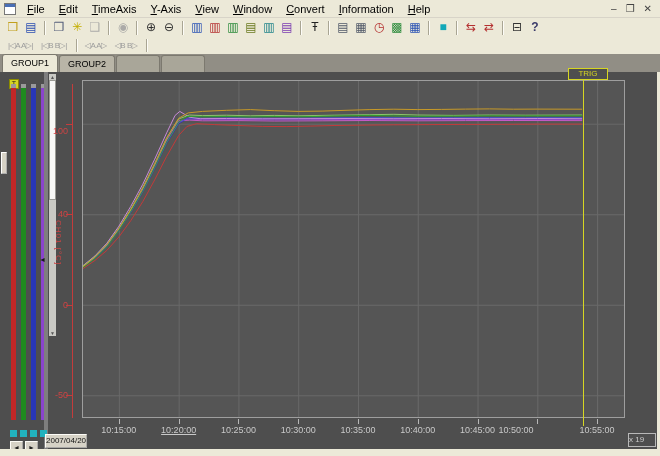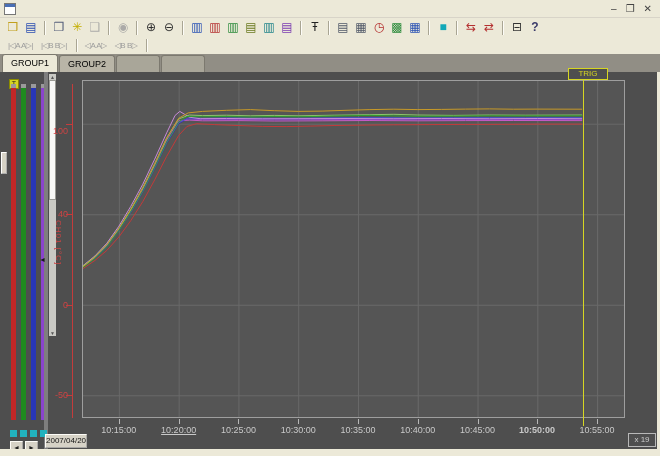--- a/index.html
+++ b/index.html
@@ -76,27 +76,38 @@
                 border:1px solid #d6d622; color:#d6d622; background:#4e4e4e;
                 font-size:8px; text-align:center; line-height:10px; }
   
   .x-tick { position:absolute; width:1px; height:5px; top:347px; background:#b8b8b8; }
   .x-lab { position:absolute; top:353px; width:50px; text-align:center; color:#c9c9c9; font-size:9px; }
   .x-title { position:absolute; left:268px; top:365px; width:160px; text-align:center; color:#c9c9c9; font-size:9px; }
   .date-box { position:absolute; left:45px; top:362px; width:42px; height:14px; z-index:6;
               background:#d6d2c6; border:1px outset #fdfcf7; color:#111;
               font-size:8px; text-align:center; line-height:12px; }
   .zoom-box { position:absolute; left:628px; top:361px; width:28px; height:14px; z-index:6;
-              border:1px solid #b8b8b8; color:#cccccc; font-size:8px; text-align:center; line-height:12px; }
+              border:1px solid #b8b8b8; color:#cccccc; font-size:8px; line-height:12px; }
 </style>
 </head>
 <body>
 
 <div class="menubar">
   <span class="app-icon"></span>
+  <span id="menu-items" style="display: flex;">
+      <span class="menu-item"><u>F</u>ile</span>
+      <span class="menu-item"><u>E</u>dit</span>
+      <span class="menu-item"><u>T</u>imeAxis</span>
+      <span class="menu-item"><u>Y</u>-Axis</span>
+      <span class="menu-item"><u>V</u>iew</span>
+      <span class="menu-item"><u>W</u>indow</span>
+      <span class="menu-item"><u>C</u>onvert</span>
+      <span class="menu-item"><u>I</u>nformation</span>
+      <span class="menu-item"><u>H</u>elp</span>
+    </span>
   <span class="win-controls">
     <span>–</span>
     <span>❐</span>
     <span>✕</span>
   </span>
 </div>
 
 <div class="toolbar" id="toolbar">
     <div class="tbtn" style="color: rgb(194, 160, 30);">❒</div>
     <div class="tbtn" style="color: rgb(42, 77, 176);">▤</div>
@@ -231,21 +242,21 @@
       <div class="x-lab" style="left: 213.425px;">10:25:00</div>
       <div class="x-tick" style="left: 298.204px;"></div>
       <div class="x-lab" style="left: 273.204px;">10:30:00</div>
       <div class="x-tick" style="left: 357.983px;"></div>
       <div class="x-lab" style="left: 332.983px;">10:35:00</div>
       <div class="x-tick" style="left: 417.762px;"></div>
       <div class="x-lab" style="left: 392.762px;">10:40:00</div>
       <div class="x-tick" style="left: 477.541px;"></div>
       <div class="x-lab" style="left: 452.541px;">10:45:00</div>
       <div class="x-tick" style="left: 537.32px;"></div>
-      <div class="x-lab" style="left: 512px; font-weight: bold;">10:50:00</div>
+      <div class="x-lab" style="left: 491px;">10:50:00</div>
       <div class="x-tick" style="left: 597.099px;"></div>
       <div class="x-lab" style="left: 572.099px;">10:55:00</div>
     </div>
 
   <div class="date-box">2007/04/20</div>
   <div class="zoom-box">x 19</div>
 
   <div class="edge-right"></div>
   <div class="edge-bottom"></div>
 </div>

